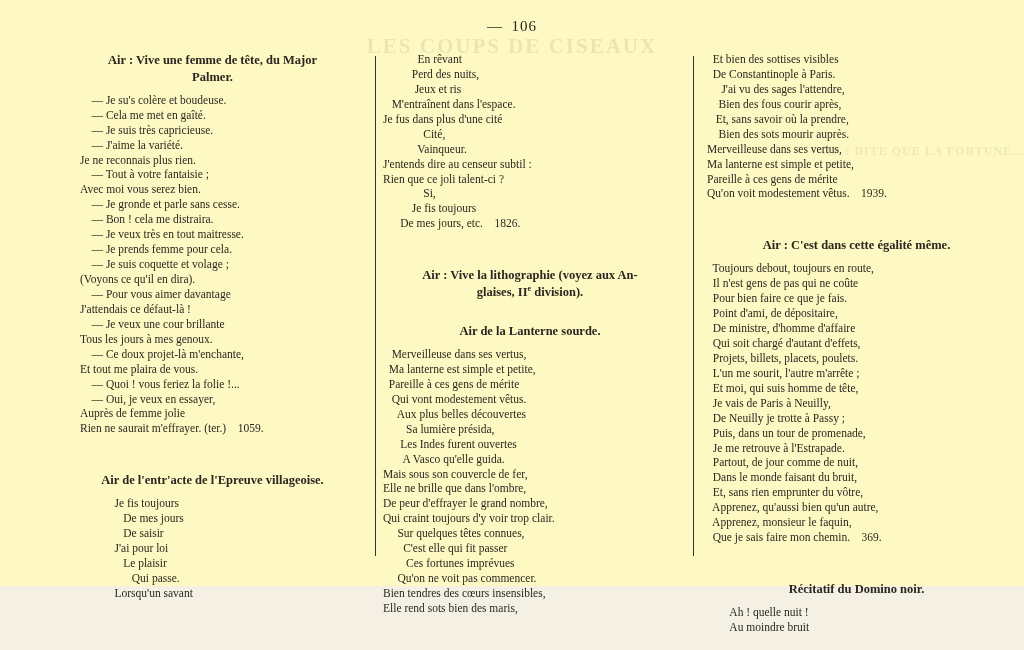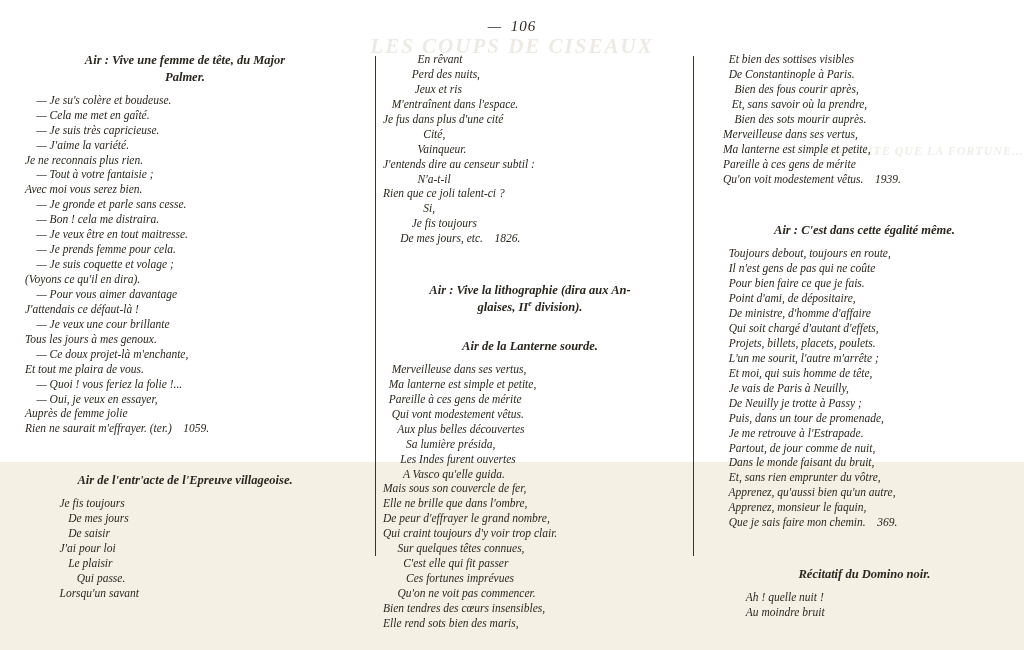--- a/index.html
+++ b/index.html
@@ -10,24 +10,23 @@
     width: 1024px;
     height: 650px;
     background: #f4f1e4;
     font-family: "Liberation Serif", serif;
     color: #2b2720;
     overflow: hidden;
   }
   .page {
     position: relative;
     width: 1024px;
-    height: 462px;
-    background: #ffffff;
+    height: 586px;
+    background: #fef9c3;
     box-sizing: border-box;
-    font-style: italic;
   }
   .page-number {
     position: absolute;
     top: 18px;
     left: 0;
     width: 1024px;
     text-align: center;
     font-size: 15px;
     letter-spacing: 1px;
   }
@@ -65,23 +64,23 @@
     width: 1024px;
     height: 560px;
     display: flex;
     flex-direction: row;
   }
   .col {
     position: relative;
     box-sizing: border-box;
     padding: 0 18px;
   }
-  .col-1 { width: 365px; padding-left: 25px; padding-right: 20px; }
+  .col-1 { width: 365px; padding-left: 80px; padding-right: 20px; }
   .col-2 { width: 330px; }
-  .col-3 { width: 329px; padding-left: 28px; }
+  .col-3 { width: 329px; padding-left: 12px; }
   .rule {
     position: absolute;
     top: 56px;
     width: 1px;
     height: 500px;
     background: #3a352c;
   }
   .rule-a { left: 375px; }
   .rule-b { left: 693px; }
 
@@ -128,21 +127,21 @@
         <div class="verse">
           <span class="line">    — Je su's colère et boudeuse.</span>
           <span class="line">    — Cela me met en gaîté.</span>
           <span class="line">    — Je suis très capricieuse.</span>
           <span class="line">    — J'aime la variété.</span>
           <span class="line">Je ne reconnais plus rien.</span>
           <span class="line">    — Tout à votre fantaisie ;</span>
           <span class="line">Avec moi vous serez bien.</span>
           <span class="line">    — Je gronde et parle sans cesse.</span>
           <span class="line">    — Bon ! cela me distraira.</span>
-          <span class="line">    — Je veux être en tout maitresse.</span>
+          <span class="line">    — Je veux très en tout maitresse.</span>
           <span class="line">    — Je prends femme pour cela.</span>
           <span class="line">    — Je suis coquette et volage ;</span>
           <span class="line">(Voyons ce qu'il en dira).</span>
           <span class="line">    — Pour vous aimer davantage</span>
           <span class="line">J'attendais ce défaut-là !</span>
           <span class="line">    — Je veux une cour brillante</span>
           <span class="line">Tous les jours à mes genoux.</span>
           <span class="line">    — Ce doux projet-là m'enchante,</span>
           <span class="line">Et tout me plaira de vous.</span>
           <span class="line">    — Quoi ! vous feriez la folie !...</span>
@@ -166,28 +165,27 @@
     <div class="col col-2">
         <div class="verse">
           <span class="line">            En rêvant</span>
           <span class="line">          Perd des nuits,</span>
           <span class="line">           Jeux et ris</span>
           <span class="line">   M'entraînent dans l'espace.</span>
           <span class="line">Je fus dans plus d'une cité</span>
           <span class="line">              Cité,</span>
           <span class="line">            Vainqueur.</span>
           <span class="line">J'entends dire au censeur subtil :</span>
-          <span class="line">            N'a-t-il</span>
           <span class="line">Rien que ce joli talent-ci ?</span>
           <span class="line">              Si,</span>
           <span class="line">          Je fis toujours</span>
           <span class="line">      De mes jours, etc.    1826.</span>
         </div>
         <div class="blockgap"></div>
-        <div class="sec-title sec-title-spaced"><span>Air : Vive la lithographie (dira aux An-</span><br><span>glaises, II<sup>e</sup> division).</span></div>
+        <div class="sec-title sec-title-spaced"><span>Air : Vive la lithographie (voyez aux An-</span><br><span>glaises, II<sup>e</sup> division).</span></div>
         <div class="sec-title sec-title-spaced"><span>Air de la Lanterne sourde.</span></div>
         <div class="verse">
           <span class="line">   Merveilleuse dans ses vertus,</span>
           <span class="line">  Ma lanterne est simple et petite,</span>
           <span class="line">  Pareille à ces gens de mérite</span>
           <span class="line">   Qui vont modestement vêtus.</span>
           <span class="line">     Aux plus belles découvertes</span>
           <span class="line">        Sa lumière présida,</span>
           <span class="line">      Les Indes furent ouvertes</span>
           <span class="line">       A Vasco qu'elle guida.</span>
@@ -201,20 +199,21 @@
           <span class="line">     Qu'on ne voit pas commencer.</span>
           <span class="line">Bien tendres des cœurs insensibles,</span>
           <span class="line">Elle rend sots bien des maris,</span>
         </div>
         <div class="blockgap"></div>
       </div>
     <div class="col col-3">
         <div class="verse">
           <span class="line">  Et bien des sottises visibles</span>
           <span class="line">  De Constantinople à Paris.</span>
+          <span class="line">     J'ai vu des sages l'attendre,</span>
           <span class="line">    Bien des fous courir après,</span>
           <span class="line">   Et, sans savoir où la prendre,</span>
           <span class="line">    Bien des sots mourir auprès.</span>
           <span class="line">Merveilleuse dans ses vertus,</span>
           <span class="line">Ma lanterne est simple et petite,</span>
           <span class="line">Pareille à ces gens de mérite</span>
           <span class="line">Qu'on voit modestement vêtus.    1939.</span>
         </div>
         <div class="blockgap"></div>
         <div class="sec-title sec-title-spaced"><span>Air : C'est dans cette égalité même.</span></div>

